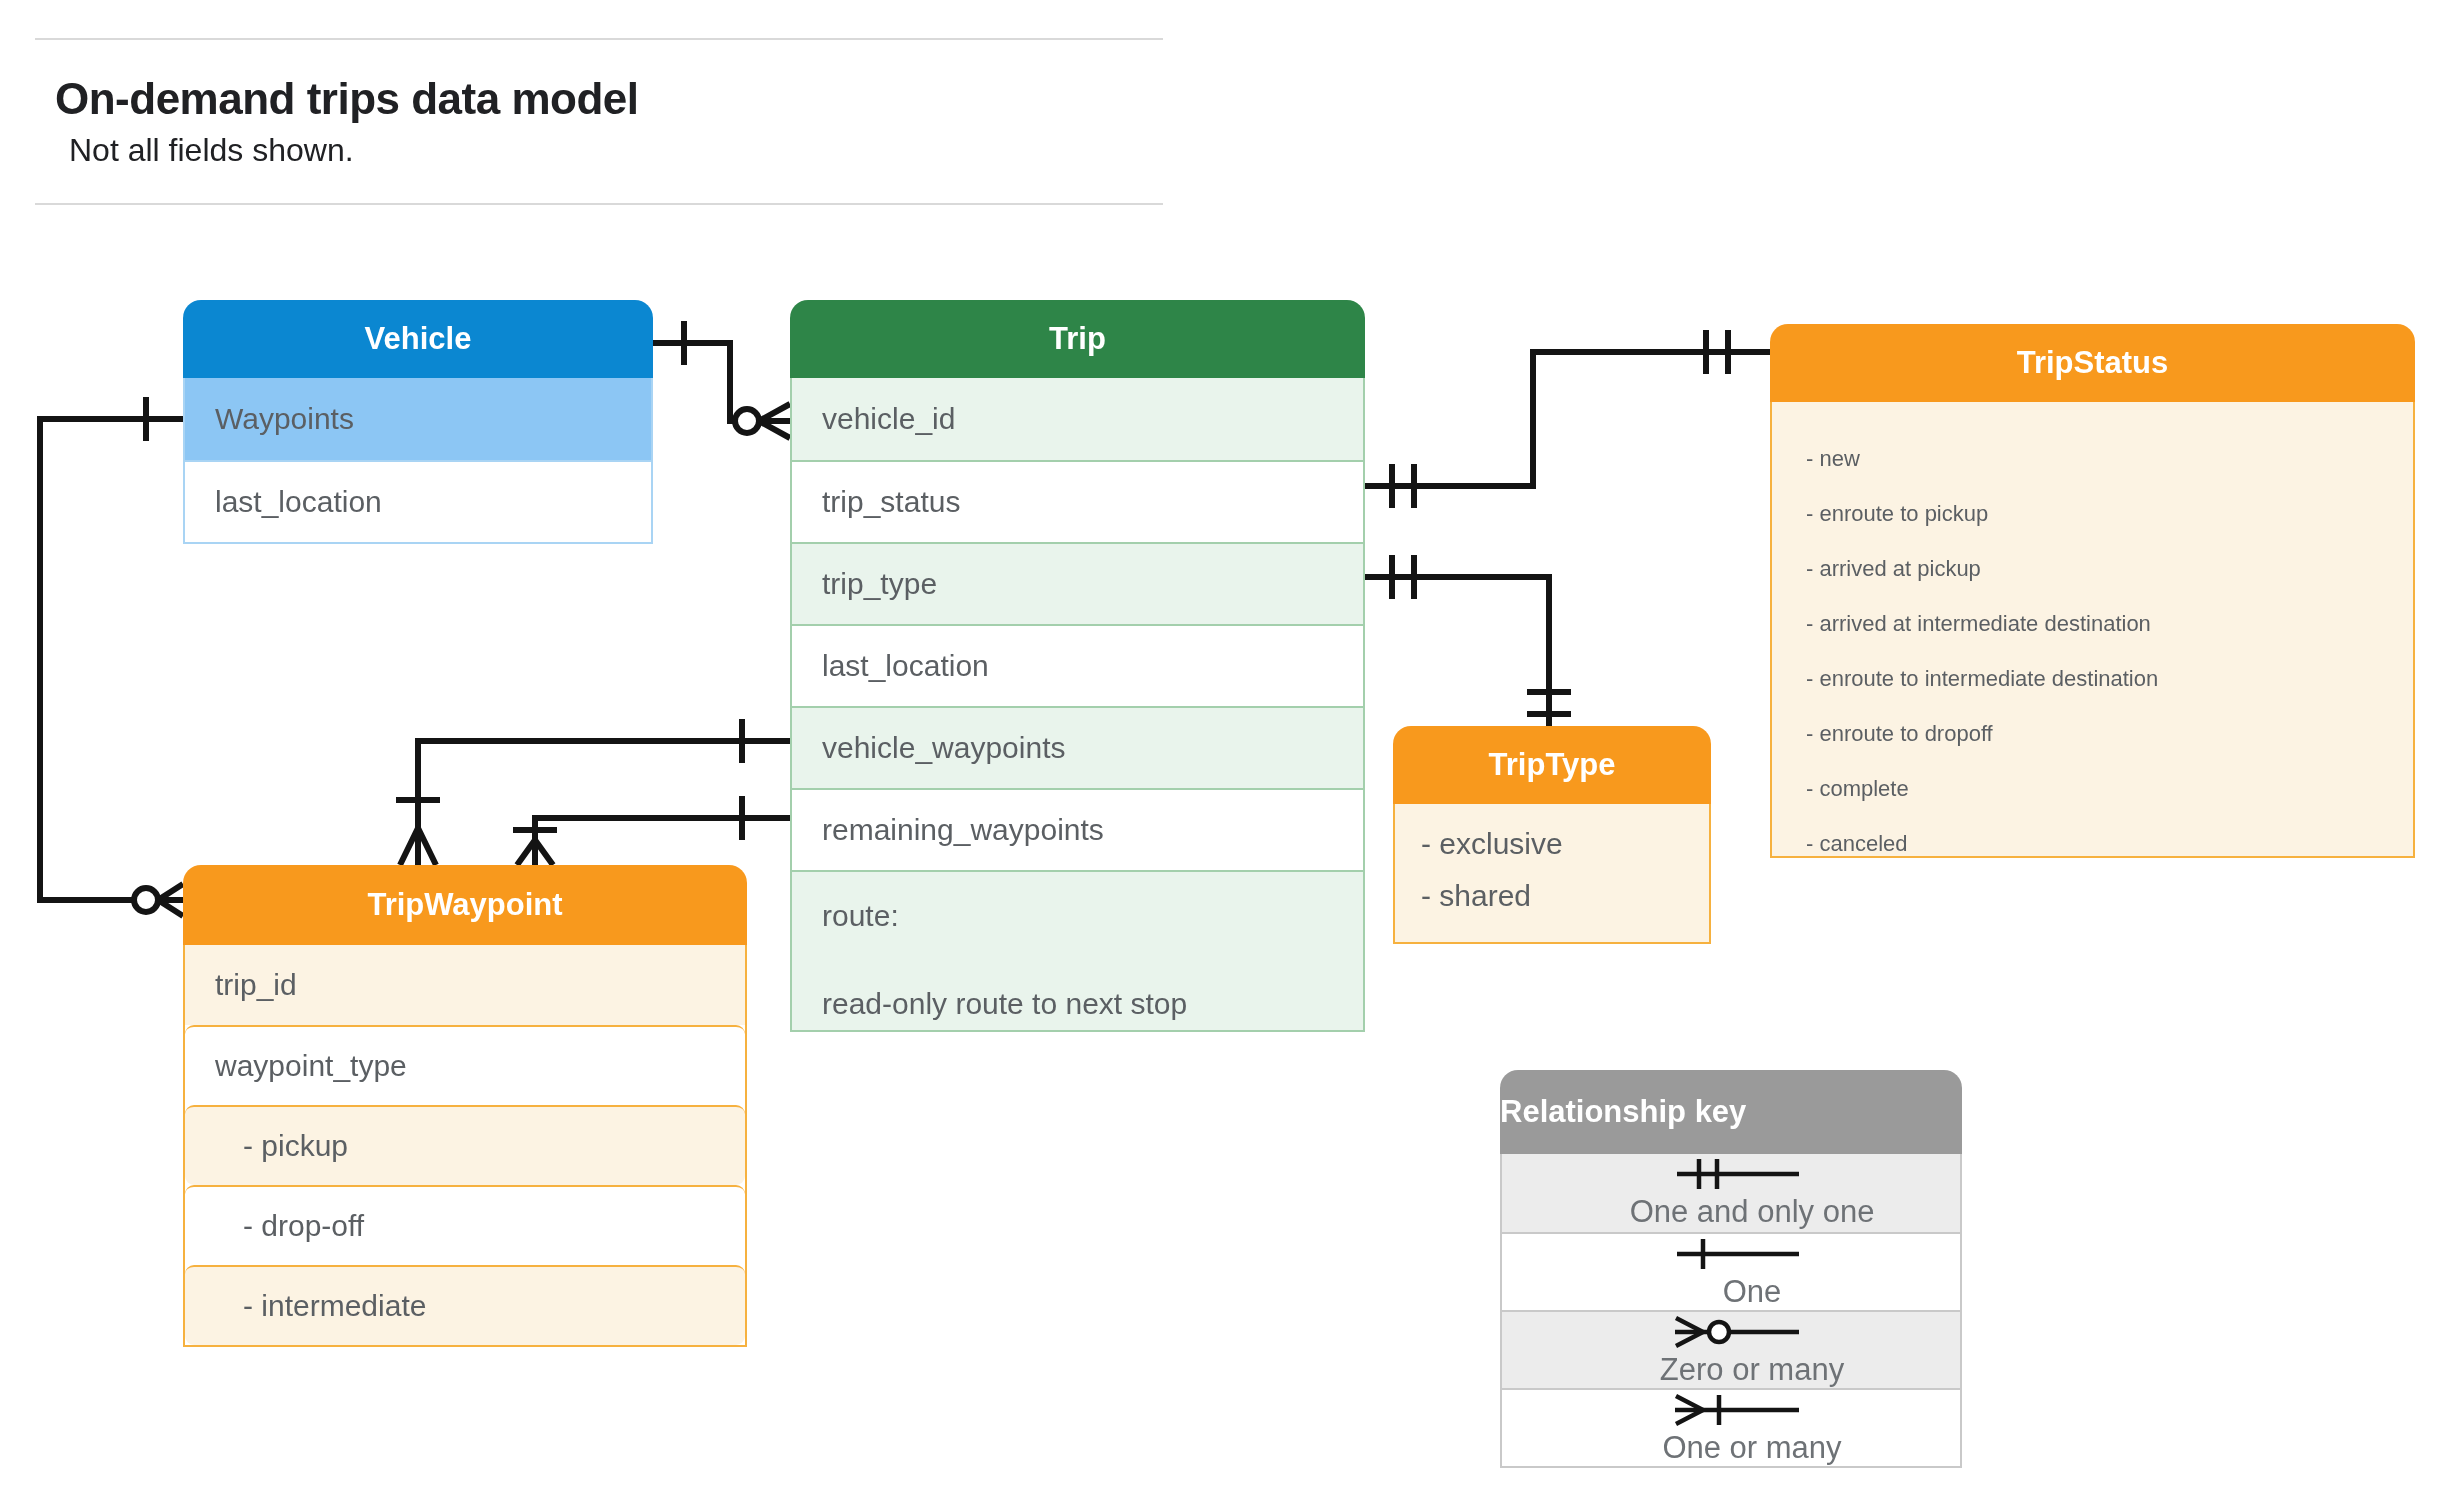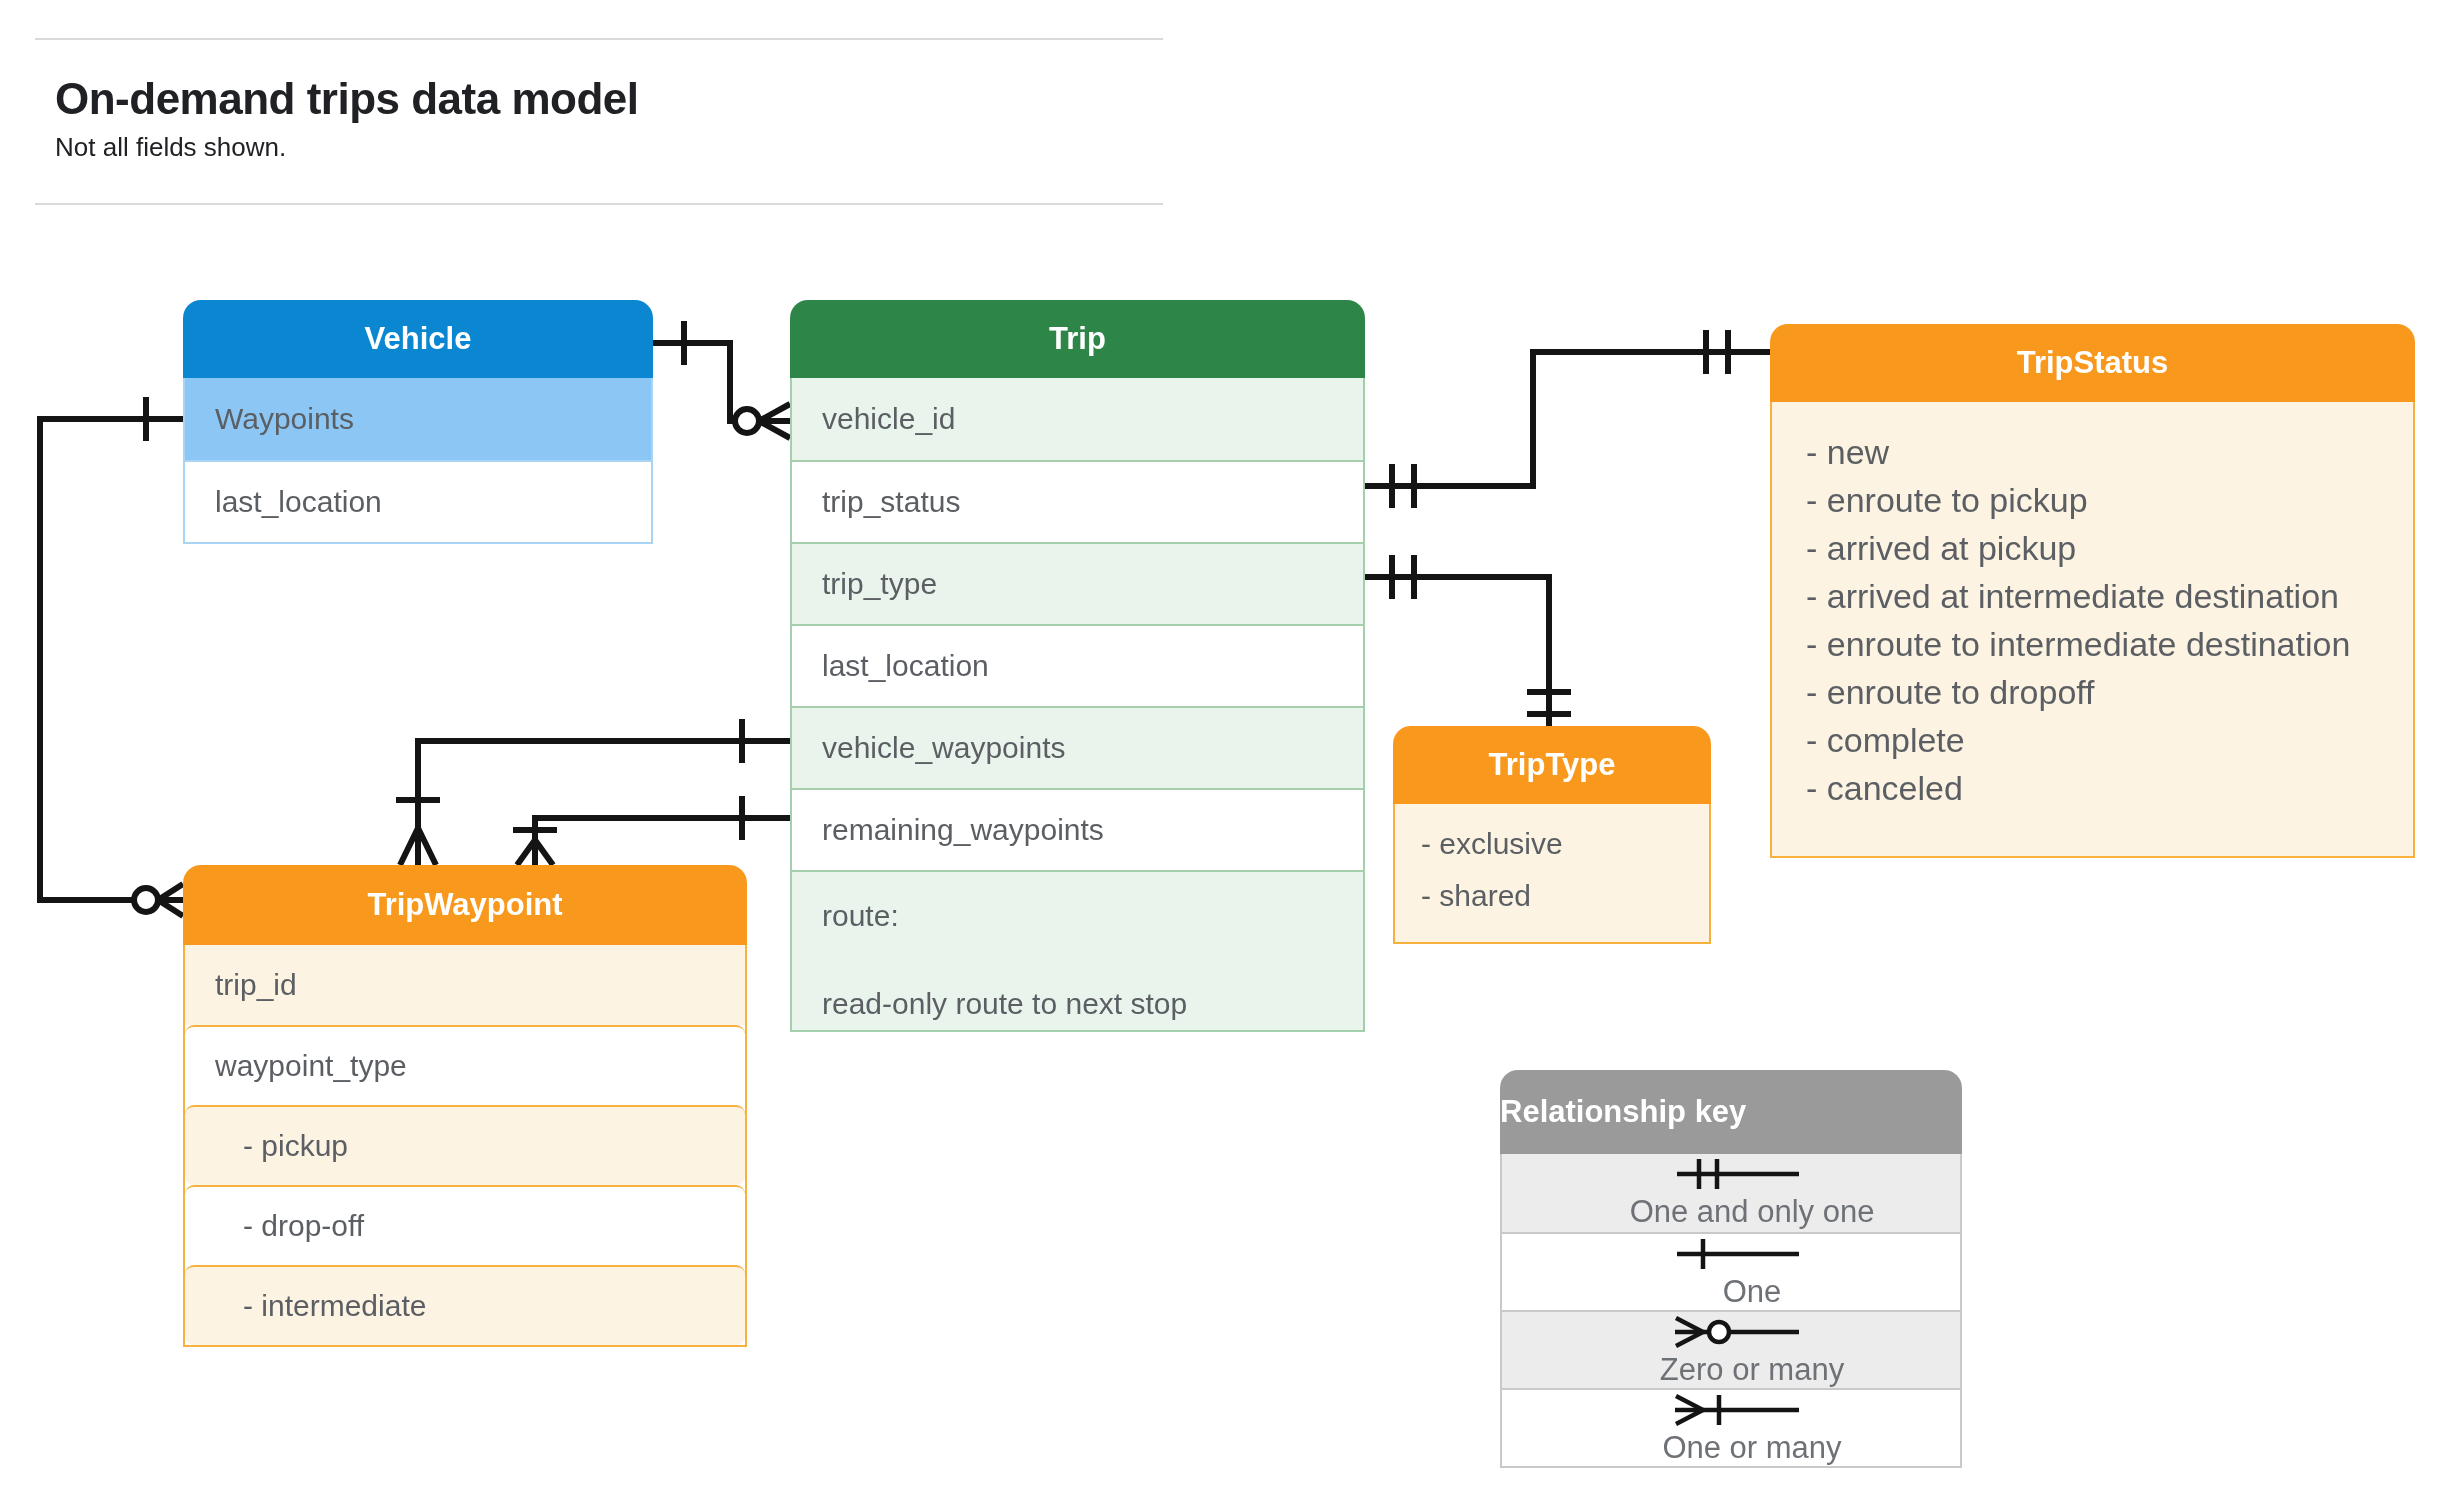--- a/index.html
+++ b/index.html
@@ -5,21 +5,21 @@
   html,body{margin:0;padding:0;background:#fff;}
   .canvas{
     position:relative;width:2445px;height:1502px;background:#fff;overflow:hidden;
     font-family:"Liberation Sans",sans-serif;
   }
   
   .rule{position:absolute;left:35px;width:1128px;height:2px;background:var(--divider);}
   .rule-top{top:38px;}
   .rule-bottom{top:203px;}
   .title{position:absolute;left:55px;top:74px;margin:0;font-size:44px;font-weight:700;color:var(--text-dark);letter-spacing:-0.5px;}
-  .subtitle{position:absolute;left:55px;top:132px;margin:0;font-size:26px;color:var(--text-dark);}
+  .subtitle{position:absolute;left:69px;top:132px;margin:0;font-size:32px;color:var(--text-dark);}
   
   .connectors{position:absolute;left:0;top:0;pointer-events:none;}
   .conn path{stroke:var(--line-color);stroke-width:6;fill:none;}
   .conn .ring{fill:#fff;stroke:var(--line-color);stroke-width:6;}
   
   .table{position:absolute;}
   .table header{
     display:flex;align-items:center;justify-content:center;
     height:78px;border-radius:18px 18px 0 0;color:#fff;font-size:31px;font-weight:700;
   }
@@ -37,21 +37,21 @@
   .trip .row + .row{border-top:2px solid var(--green-border);}
   .trip .row.hl{background:var(--green-row);}
   .trip .row.route{height:160px;flex-direction:column;align-items:flex-start;justify-content:flex-start;padding-top:16px;gap:32px;}
   .trip .row.route .line{line-height:56px;}
   
   .orange header{background:var(--orange-header);}
   .orange .body{border:2px solid var(--orange-border);border-top:none;background:#fff;}
   
   .tripstatus{left:1770px;top:324px;width:645px;}
   .tripstatus .body{background:var(--orange-row);height:456px;box-sizing:border-box;padding:26px 0 0 34px;}
-  .tripstatus .item{font-size:34px;line-height:48px;color:var(--text-field);}
+  .tripstatus .item{font-size:22px;line-height:48px;color:var(--text-field);margin-top:7px;}
   
   .triptype{left:1393px;top:726px;width:318px;}
   .triptype .body{background:var(--orange-row);height:140px;box-sizing:border-box;padding:14px 0 0 26px;}
   .triptype .item{font-size:30px;line-height:52px;color:var(--text-field);}
   
   .tripwaypoint{left:183px;top:865px;width:564px;}
   .tripwaypoint header{height:80px;}
   .tripwaypoint .row{height:80px;}
   .tripwaypoint .row + .row{border-top:2px solid var(--orange-border);border-radius:9px;}
   .tripwaypoint .body{border:2px solid var(--orange-border);border-top:none;}

